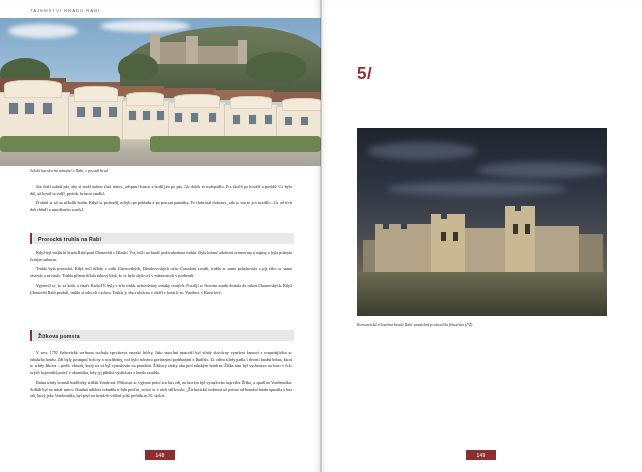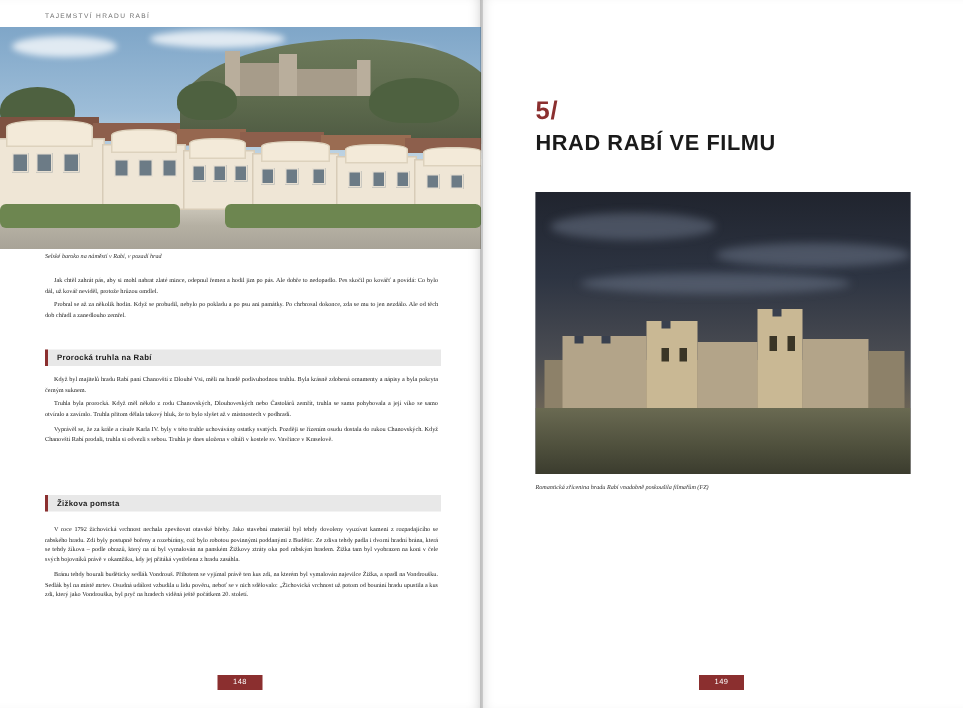--- a/index.html
+++ b/index.html
@@ -354,21 +354,20 @@
       <p class="para indent">V roce 1792 žichovická vrchnost nechala zpevňovat otavské břehy. Jako stavební materiál byl tehdy dovoleny vyuzívat kameni z rozpadajícího se rabského hradu. Zdi byly postupně bořeny a rozebírány, což bylo robotou povinnými poddanými z Budětic. Ze zdiva tehdy padla i dvorní hradní brána, která se tehdy žíkova – podle obrazů, který na ní byl vymalován na panském Žižkovy ztráty oka pod rabským hradem. Žižka tam byl vyobrazen na koni v čele svých bojovníků právě v okamžiku, kdy jej přitáká vystřelena z hradu zasáhla.</p>
       <p class="para indent">Bránu tehdy bourali buděticky sedlák Vondrouš. Přihotem se vyjímal právě ten kus zdi, na kterém byl vymalován najevilce Žižka, a spadl na Vondroušku. Sedlák byl na místě mrtev. Osudná událost vzbudila u lidu pověru, neboť se v nich sdělovalo: „Žichovická vrchnost už potom od bourání hradu upustila a kus zdi, který jako Vondrouška, byl pryč na hradech viděná ještě počátkem 20. století.</p>
     </div>
 
     <div class="folio folio-left">148</div>
   </div>
 
   <div class="page page-right">
 
     <div class="chapter-num">5/</div>
-    <div class="chapter-title">HRAD RABÍ VE FILMU</div>
 
     <div class="photo-right">
       <div class="night-sky"></div>
       <div class="dusk-cloud" style="left:10px; top:14px; width:110px; height:18px;"></div>
       <div class="dusk-cloud" style="left:120px; top:34px; width:130px; height:16px;"></div>
       <div class="dusk-cloud" style="left:30px; top:54px; width:180px; height:14px;"></div>
 
       <div class="castle sh" style="left:6px; top:112px; width:238px; height:34px;"></div>
       <div class="castle" style="left:18px; top:96px; width:56px; height:50px;"></div>
       <div class="castle lit" style="left:74px; top:86px; width:34px; height:60px;"></div>

